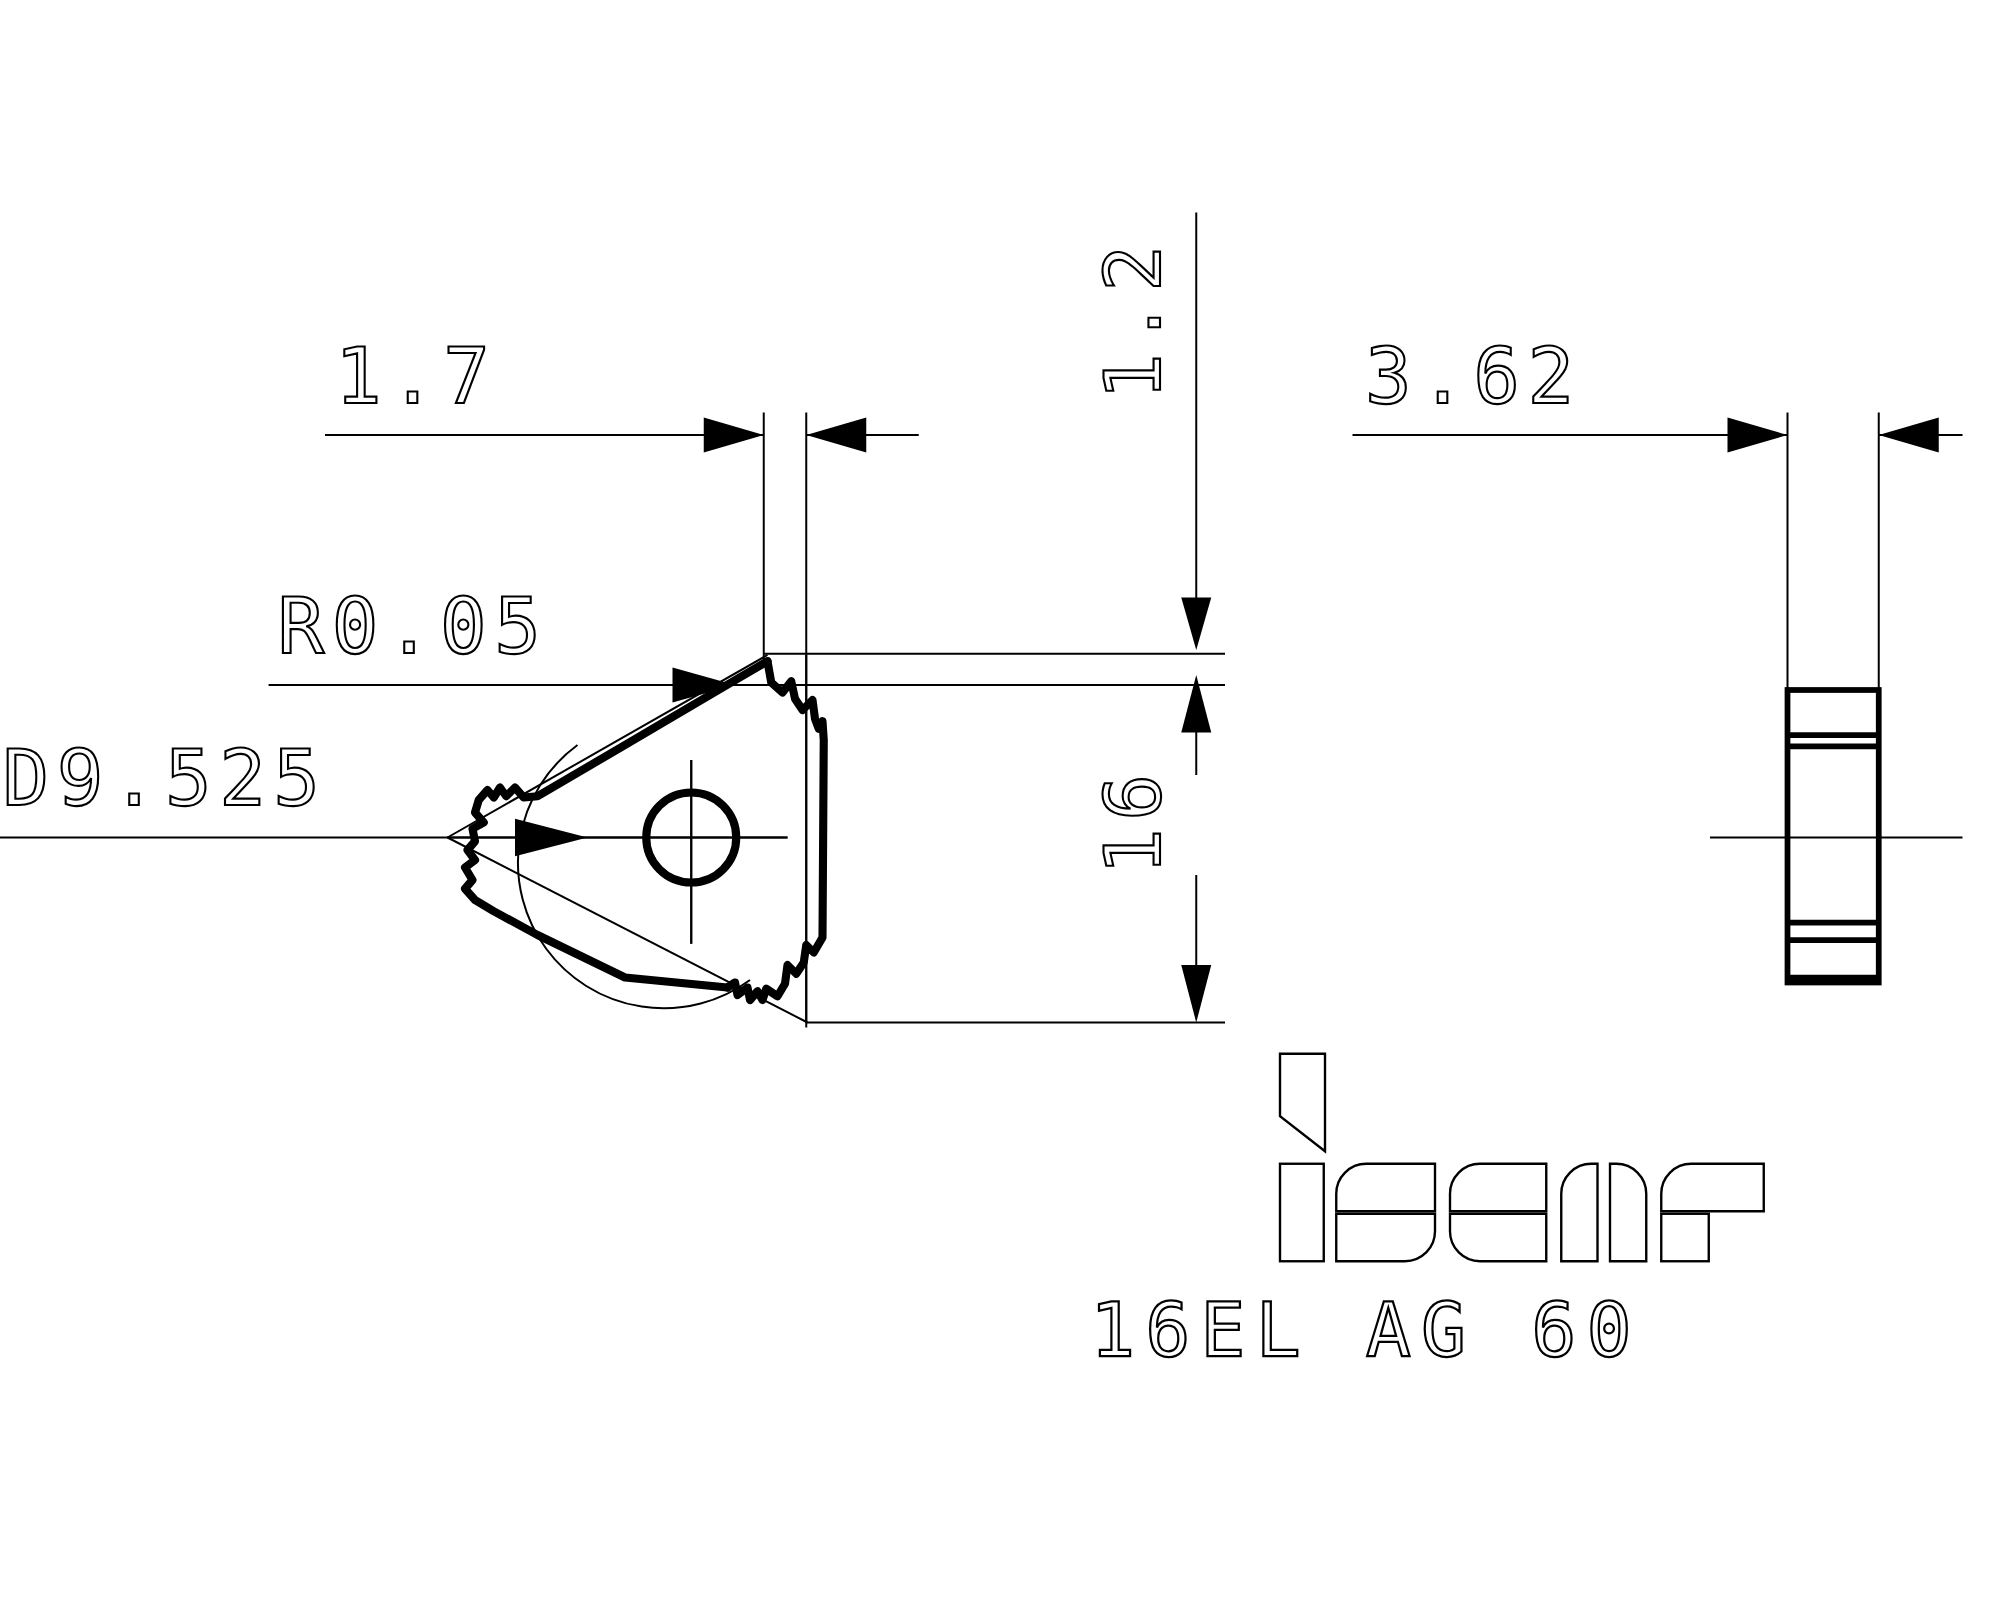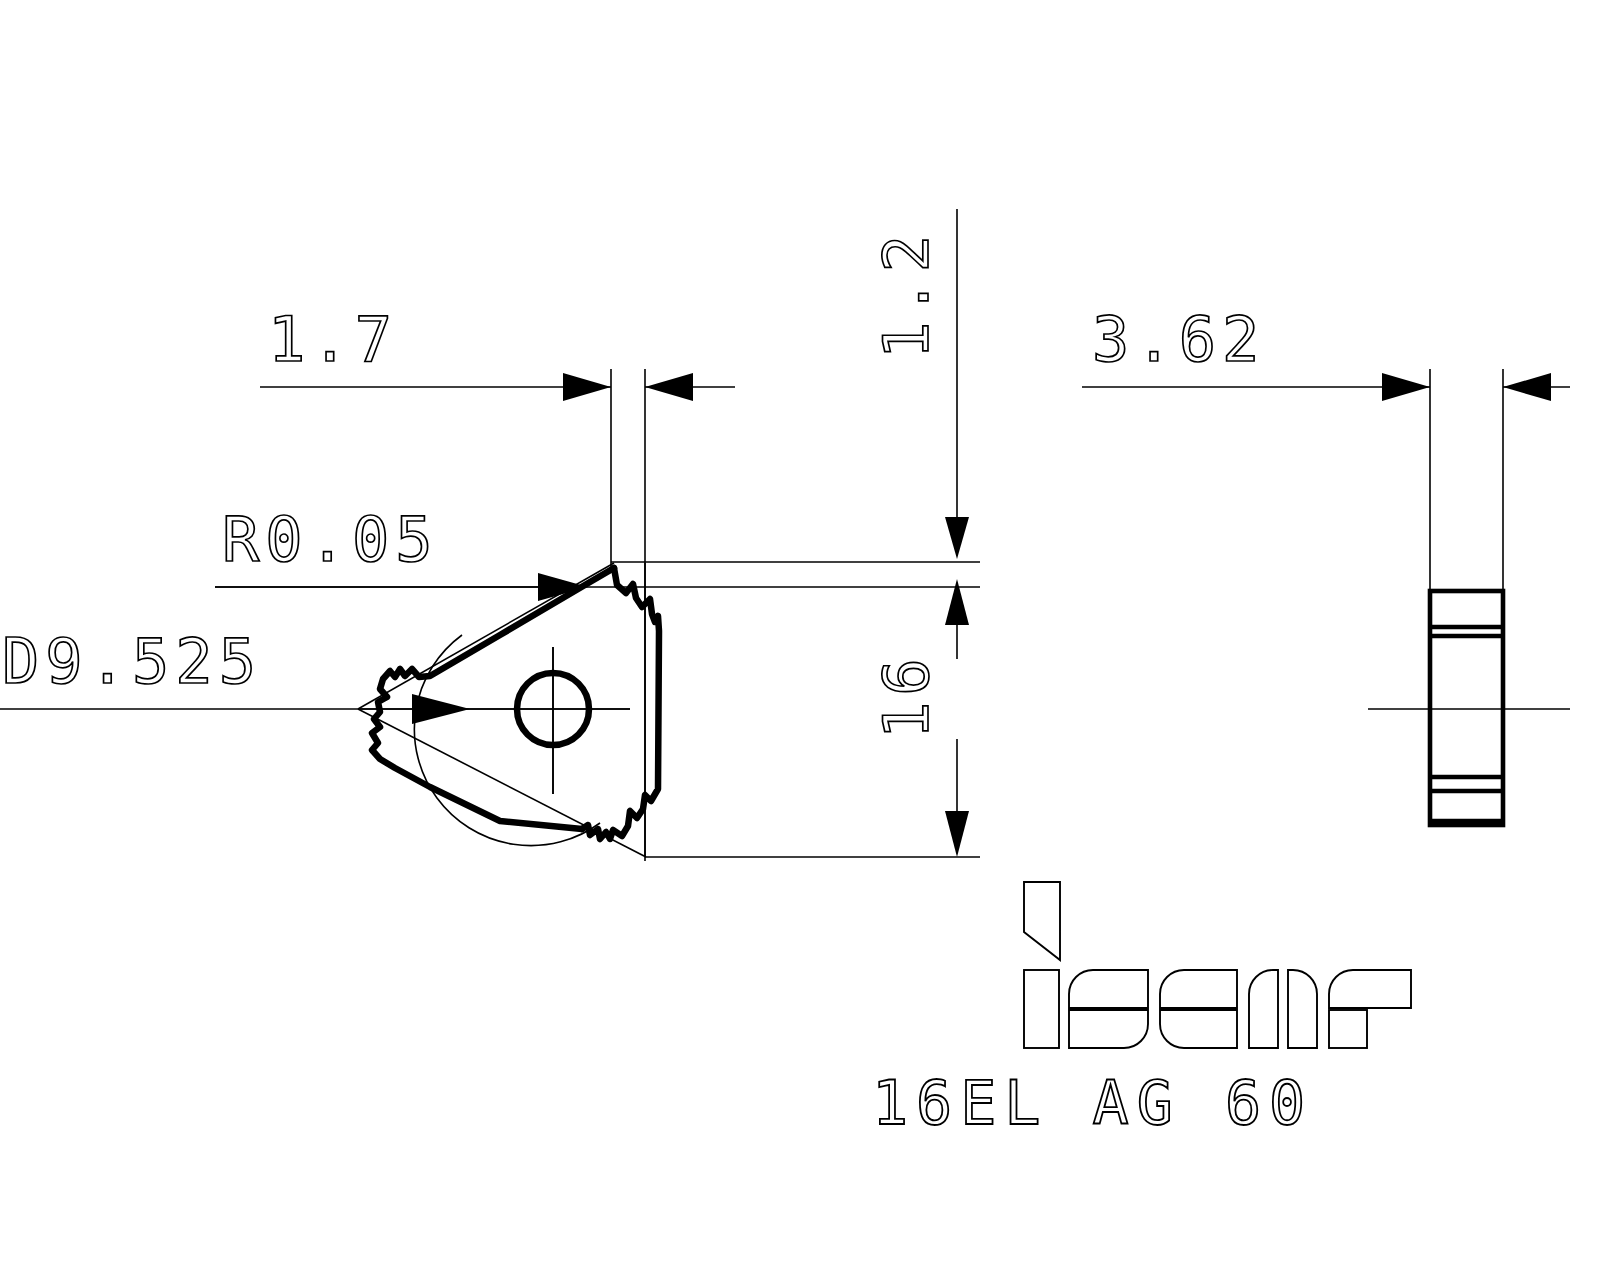--- a/index.html
+++ b/index.html
@@ -12,21 +12,20 @@
     height: 1280px;
     position: relative;
     overflow: hidden;
     font-family: "DejaVu Sans Mono", monospace;
   }
   #drawing-root {
     position: absolute;
     left: 0; top: 0;
     width: 1600px;
     height: 1012px;
-    margin-top: 39px;
   }
   svg#cad {
     display: block;
     width: 1600px;
     height: 1280px;
   }
   .thin { stroke: #000; stroke-width: 1.6; fill: none; stroke-linecap: butt; }
   .thin2 { stroke: #000; stroke-width: 1.9; fill: none; }
   .thick { stroke: #000; stroke-width: 6.5; fill: none; stroke-linejoin: round; stroke-linecap: round; }
   .med { stroke: #000; stroke-width: 4.6; fill: none; stroke-linejoin: miter; }

